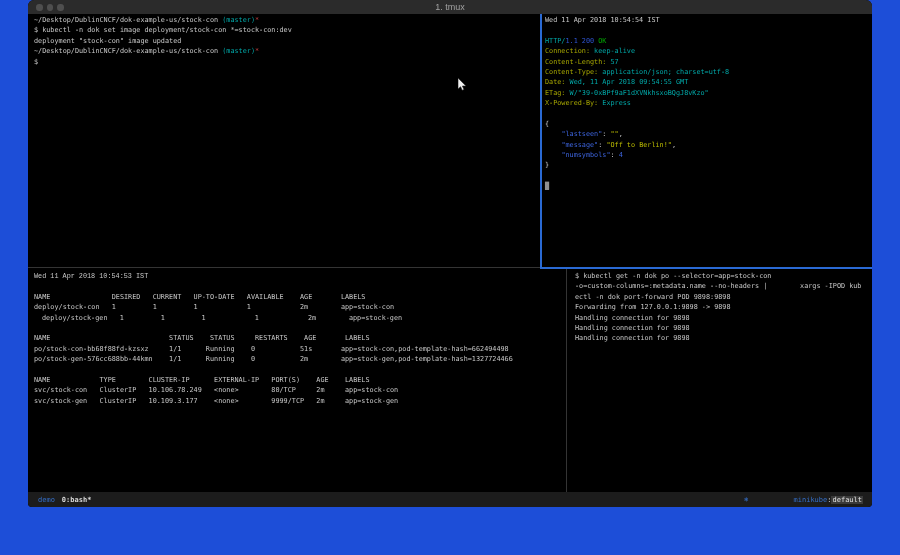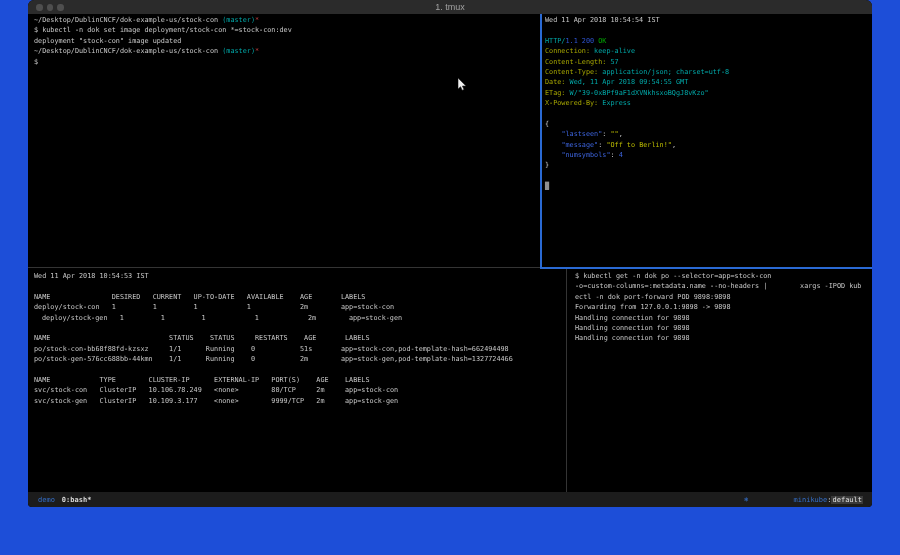--- a/index.html
+++ b/index.html
@@ -75,21 +75,21 @@
           <div class="line"><span style="color: rgb(200, 200, 200);">    </span><span style="color: rgb(60, 99, 219);">"lastseen"</span><span style="color: rgb(200, 200, 200);">: </span><span style="color: rgb(188, 188, 0);">""</span><span style="color: rgb(200, 200, 200);">,</span></div>
           <div class="line"><span style="color: rgb(200, 200, 200);">    </span><span style="color: rgb(60, 99, 219);">"message"</span><span style="color: rgb(200, 200, 200);">: </span><span style="color: rgb(188, 188, 0);">"Off to Berlin!"</span><span style="color: rgb(200, 200, 200);">,</span></div>
           <div class="line"><span style="color: rgb(200, 200, 200);">    </span><span style="color: rgb(60, 99, 219);">"numsymbols"</span><span style="color: rgb(200, 200, 200);">: </span><span style="color: rgb(60, 99, 219);">4</span></div>
           <div class="line"><span style="color: rgb(200, 200, 200);">}</span></div>
           <div class="line"></div>
           <div class="line"><span style="color: rgb(144, 144, 144); background-color: rgb(144, 144, 144);">█</span></div>
         </div>
       <div class="hb-left"></div>
       <div class="hb-right"></div>
       <div class="pane pane-bl">
-          <div class="line"><span style="color: rgb(200, 200, 200);">Wed 11 Apr 2018 10:54:53 IST</span></div>
+          <div class="line"><span style="color: rgb(200, 200, 200); font-family: Liberation Mono, monospace;">Wed 11 Apr 2018 10:54:53 IST</span></div>
           <div class="line"></div>
           <div class="line"><span style="color: rgb(200, 200, 200);">NAME               DESIRED   CURRENT   UP-TO-DATE   AVAILABLE    AGE       LABELS</span></div>
           <div class="line"><span style="color: rgb(200, 200, 200);">deploy/stock-con   1         1         1            1            2m        app=stock-con</span></div>
           <div class="line"><span style="color: rgb(200, 200, 200); padding-left: 8px;">deploy/stock-gen   1         1         1            1            2m        app=stock-gen</span></div>
           <div class="line"></div>
           <div class="line"><span style="color: rgb(200, 200, 200);">NAME                             STATUS    STATUS     RESTARTS    AGE       LABELS</span></div>
           <div class="line"><span style="color: rgb(200, 200, 200);">po/stock-con-bb68f88fd-kzsxz     1/1      Running    0           51s       app=stock-con,pod-template-hash=662494498</span></div>
           <div class="line"><span style="color: rgb(200, 200, 200);">po/stock-gen-576cc688bb-44kmn    1/1      Running    0           2m        app=stock-gen,pod-template-hash=1327724466</span></div>
           <div class="line"></div>
           <div class="line"><span style="color: rgb(200, 200, 200);">NAME            TYPE        CLUSTER-IP      EXTERNAL-IP   PORT(S)    AGE    LABELS</span></div>

